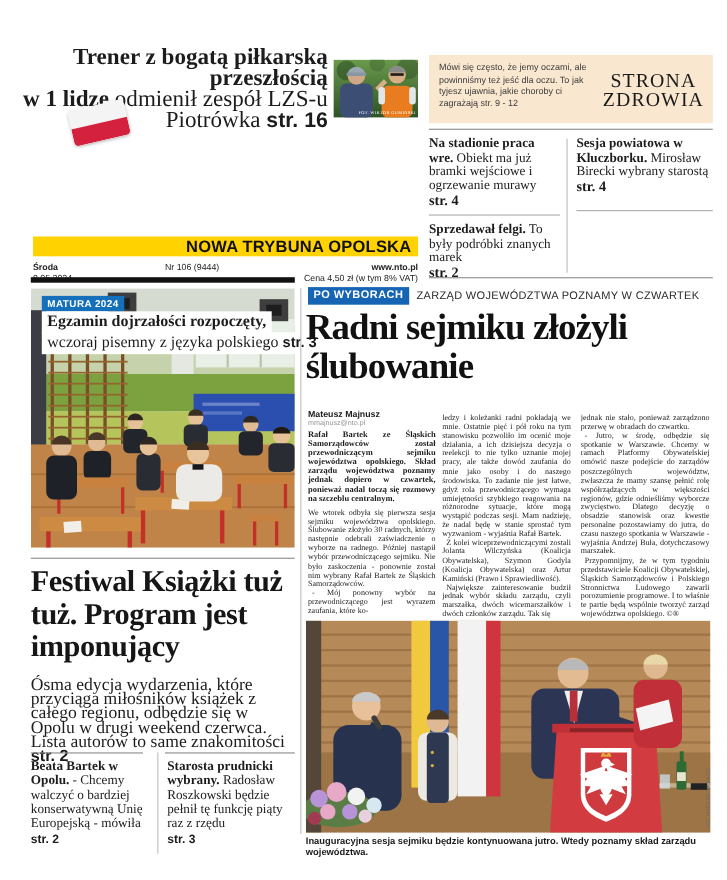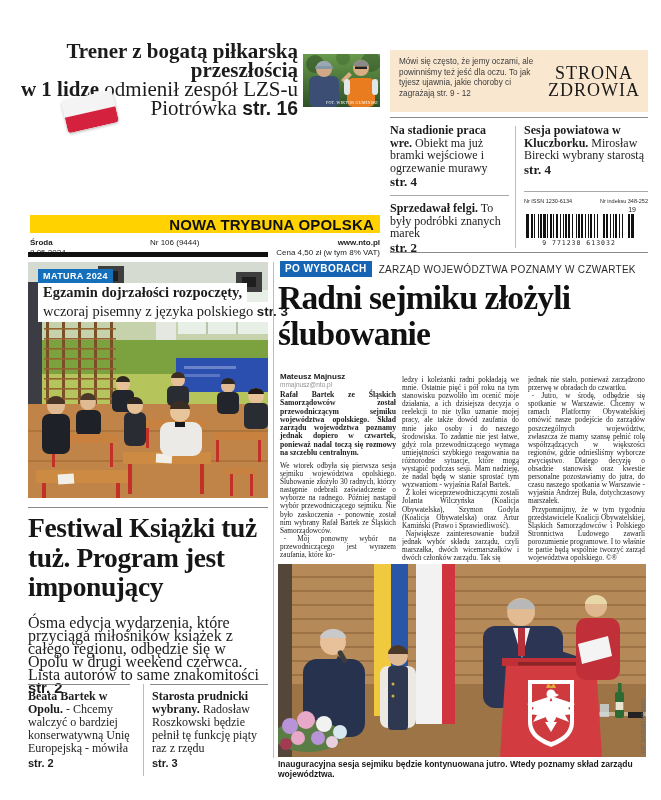--- a/index.html
+++ b/index.html
@@ -151,31 +151,20 @@
       <span class="pg">str. 2</span>
     </div>
   </div>
   <div class="abs vrule" style="left:515px;top:126px;width:1px;height:122px;"></div>
   <div class="abs brief-colB">
     <div class="brief" style="min-height:61px;">
       <b>Sesja powiatowa w Kluczborku.</b><span> Mirosław Birecki wybrany starostą</span>
       <span class="pg">str. 4</span>
     </div>
     <div class="brief-div"></div>
-    <div>
-      <div class="bc-meta">
-        <span>Nr ISSN 1230-6134</span>
-        <span>Nr indeksu 348-252</span>
-      </div>
-      <div class="bc-wrap">
-        <span class="bc-19">19</span>
-        <div class="bc-bars"></div>
-        <div class="bc-digits">9 771230 613032</div>
-      </div>
-    </div>
   </div>
   <div class="abs rule" style="left:390px;top:252px;width:258px;height:1px;"></div>
 
   <div class="abs logo-strip">
     <span class="logo-tag">NOWA TRYBUNA OPOLSKA</span>
   </div>
   <div class="abs flag">
       <div class="w"></div>
       <div class="r"></div>
     </div>

